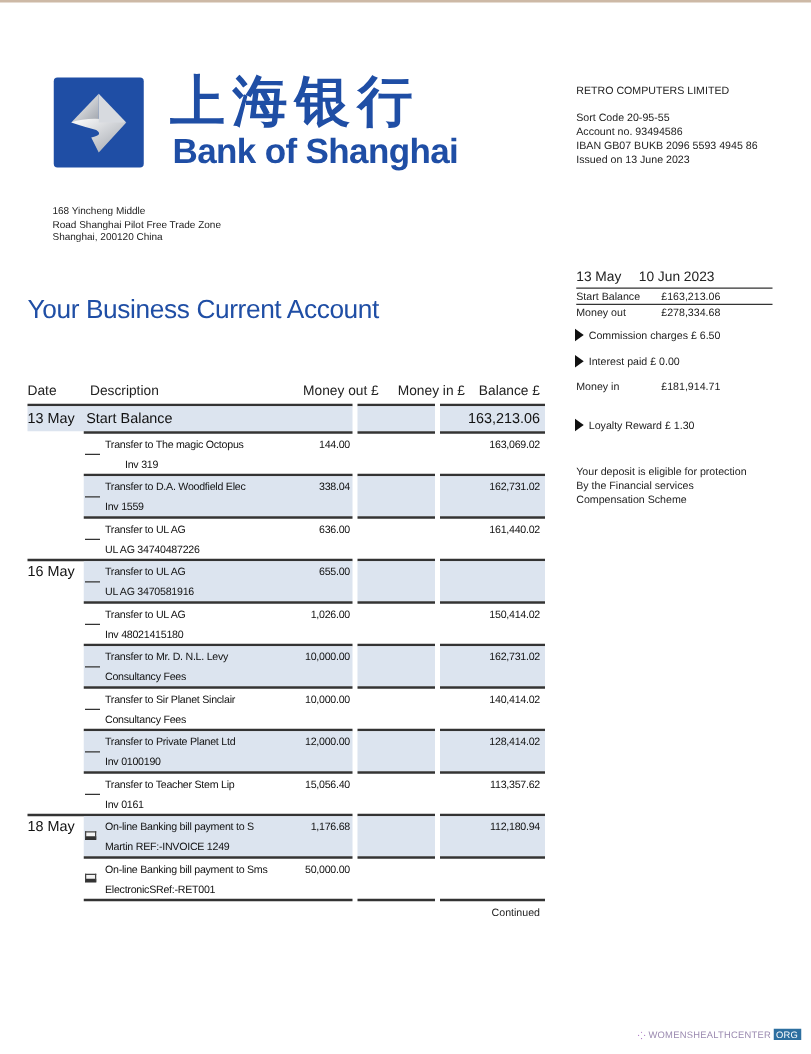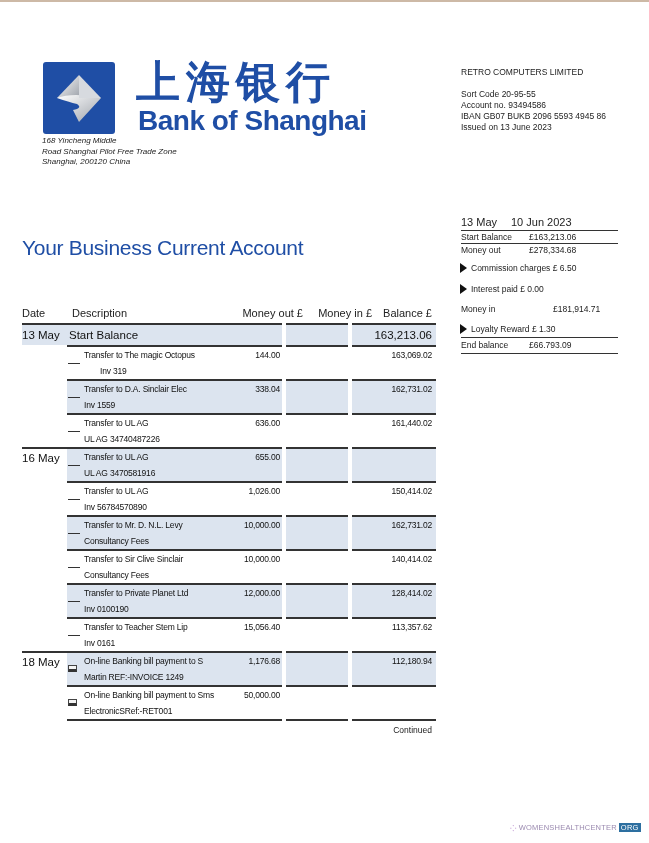--- a/index.html
+++ b/index.html
@@ -6,38 +6,38 @@
   html, body { width: 649px; height: 843px; background: #fff; overflow: hidden; }
   body { position: relative; font-family: "Liberation Sans", sans-serif; color: #111; }
   .topline { position: absolute; left: 0; top: 0; width: 649px; height: 2px; background: #cdb9a6; }
 
   
   .logo-box { position: absolute; left: 43px; top: 62px; width: 72px; height: 72px; background: #1f4ea5; border-radius: 3px; }
   .logo-box svg { position: absolute; left: 0; top: 0; }
   .logo-cn { position: absolute; left: 136px; top: 58px; font-family: "DejaVu Sans", sans-serif; font-size: 44px; font-weight: bold; color: #1f4ea5; letter-spacing: 6px; line-height: 48px; text-align: center; }
   .logo-en { position: absolute; left: 138px; top: 106px; font-size: 28px; font-weight: bold; color: #1f4ea5; letter-spacing: -0.5px; line-height: 30px; }
 
-  .bank-address { position: absolute; left: 42px; top: 136px; font-size: 8px; line-height: 10.5px; color: #222; font-style: italic; }
+  .bank-address { position: absolute; left: 42px; top: 164px; font-size: 8px; line-height: 10.5px; color: #222; }
 
   .company { position: absolute; left: 461px; top: 67px; font-size: 8.5px; line-height: 11px; color: #222; }
   .company .name { margin-bottom: 11px; }
 
   .page-title { position: absolute; left: 22px; top: 236px; font-size: 21px; color: #1f4ea5; letter-spacing: -0.3px; }
 
   
   .glance { position: absolute; left: 461px; top: 216px; width: 157px; font-size: 8.5px; color: #222; }
   .glance h2 { font-size: 15px; font-weight: normal; color: #1f4ea5; margin-bottom: 27px; }
   .glance .period { font-size: 11px; display: flex; padding-bottom: 2px; border-bottom: 1px solid #333; }
   .glance .period span:first-child { width: 50px; }
   .glance .row { display: flex; line-height: 12px; }
   .glance .row .lbl { width: 68px; }
   .glance .row.bb { border-bottom: 1px solid #333; }
   .glance .bullet { display: flex; align-items: center; margin-top: 6px; line-height: 12px; }
   .glance .tri { width: 0; height: 0; border-top: 5px solid transparent; border-bottom: 5px solid transparent; border-left: 7px solid #111; margin-right: 4px; margin-left: -1px; }
-  .glance .plain { margin-top: 8px; line-height: 12px; display: flex; gap: 24px; }
+  .glance .plain { margin-top: 8px; line-height: 12px; display: flex; }
   .glance .plain .lbl { width: 68px; }
   .glance .end { display: flex; line-height: 15px; border-top: 1px solid #333; border-bottom: 1.5px solid #333; margin-top: 2px; }
   .glance .end .lbl { width: 68px; }
   .glance .note { margin-top: 26px; line-height: 11px; }
 
   
   .tbl { position: absolute; left: 22px; top: 305px; width: 414px; }
   .th { position: relative; height: 18px; font-size: 11px; color: #222; }
   .th span { position: absolute; top: 2px; }
   .cell-bg { position: absolute; background: #dce4ef; }
@@ -108,27 +108,28 @@
     <span>Commission  charges £ 6.50</span>
   </div>
   <div class="bullet" style="margin-top:9px">
     <span class="tri"></span>
     <span>Interest paid £ 0.00</span>
   </div>
   <div class="plain">
     <span class="lbl">Money in</span>
     <span>£181,914.71</span>
   </div>
-  <div class="bullet" style="margin-top:8px">
+  <div class="bullet" style="margin-top:19px">
     <span class="tri"></span>
     <span>Loyalty  Reward £ 1.30</span>
   </div>
-  <div class="end">
-    <span class="lbl">End balance</span>
-    <span>£66.793.09</span>
+  <div class="note">
+    <div>Your deposit is eligible for protection</div>
+    <div>By the Financial services</div>
+    <div>Compensation Scheme</div>
   </div>
 </div>
 
 <div class="tbl" id="tbl">
   <div class="th">
     <span style="left:0">Date</span>
     <span style="left:50px">Description</span>
     <span style="right:133px">Money out £</span>
     <span style="right:64px">Money in £</span>
     <span style="right:4px">Balance £</span>
@@ -151,21 +152,21 @@
     <div class="txt num" style="right: 156px; top: 45px;">144.00</div>
     <div class="txt num" style="right: 91px; top: 45px;"></div>
     <div class="txt num" style="right: 4px; top: 45px;">163,069.02</div>
     <div class="line-thick" style="left: 45px; top: 74px; width: 215px;"></div>
     <div class="line-thick" style="left: 264px; top: 74px; width: 62px;"></div>
     <div class="line-thick" style="left: 330px; top: 74px; width: 84px;"></div>
     <div class="cell-bg" style="left: 45px; top: 76px; width: 215px; height: 32px;"></div>
     <div class="cell-bg" style="left: 264px; top: 76px; width: 62px; height: 32px;"></div>
     <div class="cell-bg" style="left: 330px; top: 76px; width: 84px; height: 32px;"></div>
     <div class="dash" style="left: 46px; top: 92px;"></div>
-    <div class="txt" style="left: 62px; top: 79px;">Transfer to D.A. Sinclair Elec</div>
+    <div class="txt" style="left: 62px; top: 79px;">Transfer to D.A. Woodfield Elec</div>
     <div class="txt" style="left: 62px; top: 95px;">Inv 1559</div>
     <div class="txt num" style="right: 156px; top: 79px;">338.04</div>
     <div class="txt num" style="right: 91px; top: 79px;"></div>
     <div class="txt num" style="right: 4px; top: 79px;">162,731.02</div>
     <div class="line-thick" style="left: 45px; top: 108px; width: 215px;"></div>
     <div class="line-thick" style="left: 264px; top: 108px; width: 62px;"></div>
     <div class="line-thick" style="left: 330px; top: 108px; width: 84px;"></div>
     <div class="dash" style="left: 46px; top: 126px;"></div>
     <div class="txt" style="left: 62px; top: 113px;">Transfer to UL AG</div>
     <div class="txt" style="left: 62px; top: 129px;">UL AG 34740487226</div>
@@ -183,41 +184,41 @@
     <div class="txt" style="left: 62px; top: 147px;">Transfer to UL AG</div>
     <div class="txt" style="left: 62px; top: 163px;">UL AG 3470581916</div>
     <div class="txt num" style="right: 156px; top: 147px;">655.00</div>
     <div class="txt num" style="right: 91px; top: 147px;"></div>
     <div class="txt num" style="right: 4px; top: 147px;"></div>
     <div class="line-thick" style="left: 45px; top: 176px; width: 215px;"></div>
     <div class="line-thick" style="left: 264px; top: 176px; width: 62px;"></div>
     <div class="line-thick" style="left: 330px; top: 176px; width: 84px;"></div>
     <div class="dash" style="left: 46px; top: 194px;"></div>
     <div class="txt" style="left: 62px; top: 181px;">Transfer to UL AG</div>
-    <div class="txt" style="left: 62px; top: 197px;">Inv 56784570890</div>
+    <div class="txt" style="left: 62px; top: 197px;">Inv 48021415180</div>
     <div class="txt num" style="right: 156px; top: 181px;">1,026.00</div>
     <div class="txt num" style="right: 91px; top: 181px;"></div>
     <div class="txt num" style="right: 4px; top: 181px;">150,414.02</div>
     <div class="line-thick" style="left: 45px; top: 210px; width: 215px;"></div>
     <div class="line-thick" style="left: 264px; top: 210px; width: 62px;"></div>
     <div class="line-thick" style="left: 330px; top: 210px; width: 84px;"></div>
     <div class="cell-bg" style="left: 45px; top: 212px; width: 215px; height: 32px;"></div>
     <div class="cell-bg" style="left: 264px; top: 212px; width: 62px; height: 32px;"></div>
     <div class="cell-bg" style="left: 330px; top: 212px; width: 84px; height: 32px;"></div>
     <div class="dash" style="left: 46px; top: 228px;"></div>
     <div class="txt" style="left: 62px; top: 215px;">Transfer to Mr. D. N.L. Levy</div>
     <div class="txt" style="left: 62px; top: 231px;">Consultancy Fees</div>
     <div class="txt num" style="right: 156px; top: 215px;">10,000.00</div>
     <div class="txt num" style="right: 91px; top: 215px;"></div>
     <div class="txt num" style="right: 4px; top: 215px;">162,731.02</div>
     <div class="line-thick" style="left: 45px; top: 244px; width: 215px;"></div>
     <div class="line-thick" style="left: 264px; top: 244px; width: 62px;"></div>
     <div class="line-thick" style="left: 330px; top: 244px; width: 84px;"></div>
     <div class="dash" style="left: 46px; top: 262px;"></div>
-    <div class="txt" style="left: 62px; top: 249px;">Transfer to Sir Clive Sinclair</div>
+    <div class="txt" style="left: 62px; top: 249px;">Transfer to Sir Planet Sinclair</div>
     <div class="txt" style="left: 62px; top: 265px;">Consultancy Fees</div>
     <div class="txt num" style="right: 156px; top: 249px;">10,000.00</div>
     <div class="txt num" style="right: 91px; top: 249px;"></div>
     <div class="txt num" style="right: 4px; top: 249px;">140,414.02</div>
     <div class="line-thick" style="left: 45px; top: 278px; width: 215px;"></div>
     <div class="line-thick" style="left: 264px; top: 278px; width: 62px;"></div>
     <div class="line-thick" style="left: 330px; top: 278px; width: 84px;"></div>
     <div class="cell-bg" style="left: 45px; top: 280px; width: 215px; height: 32px;"></div>
     <div class="cell-bg" style="left: 264px; top: 280px; width: 62px; height: 32px;"></div>
     <div class="cell-bg" style="left: 330px; top: 280px; width: 84px; height: 32px;"></div>

